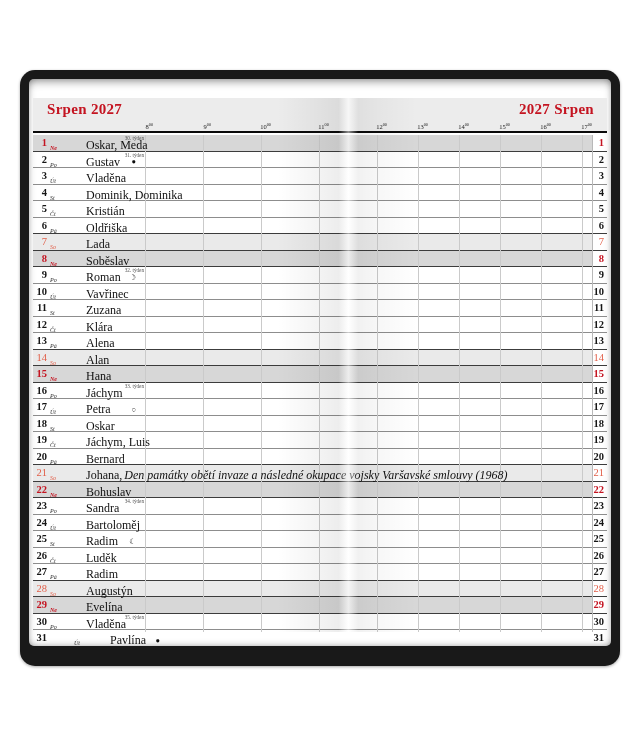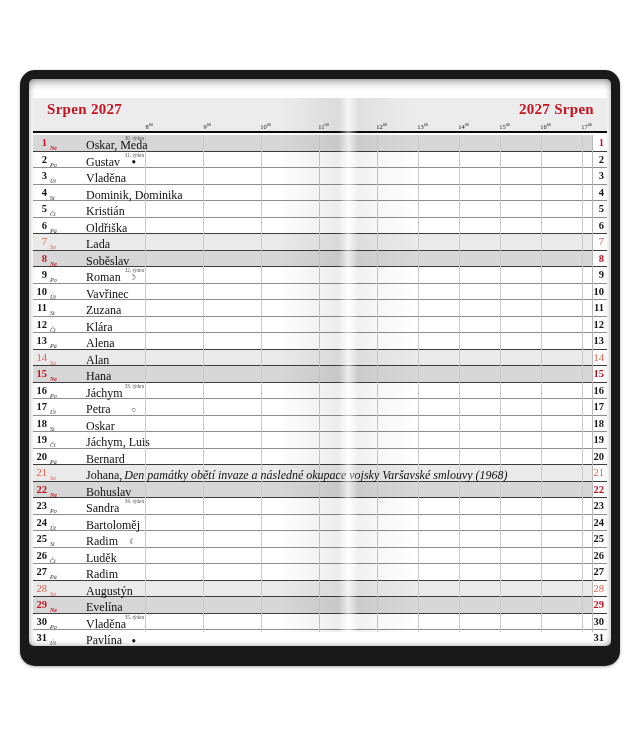--- a/index.html
+++ b/index.html
@@ -21,21 +21,21 @@
         border-bottom:2px solid #0a0a0a;}
   .title{position:absolute;top:3px;font-size:15px;font-weight:bold;color:#c41421;letter-spacing:.3px;}
   .tl{left:14px;}
   .tr{right:13px;}
   .tlabel{position:absolute;bottom:2px;transform:translateX(-45%);font-size:6.5px;color:#222;white-space:nowrap;}
   .tlabel sup{font-size:4.3px;vertical-align:2.5px;letter-spacing:0;}
 
   
   .rows{position:absolute;left:0;top:37px;width:574px;height:497px;display:flex;flex-direction:column;}
   .row{position:relative;flex:1 1 0;display:flex;border-bottom:1px solid #8d8d8d;}
-  .row:last-child{border-bottom:1.5px solid #444;}
+  .row:last-child{border-bottom:1.5px solid #444;gap:24px;}
   .row.sat::before,.row.sun::before{content:"";position:absolute;left:0;top:0;bottom:0;right:15px;
         background:#eaeaea;z-index:0;}
   .row.sun::before{background:#d7d7d7;}
   .row.sat,.row.sun,.row.preW{border-bottom-color:#3c3c3c;}
 
   .num{width:15px;flex:none;text-align:right;padding-right:1px;font-weight:bold;font-size:10.5px;
        line-height:15.5px;color:#151515;position:relative;z-index:2;}
   .numR{position:absolute;right:0;top:0;bottom:0;width:15px;text-align:right;padding-right:3px;
         font-weight:bold;font-size:10.5px;line-height:15.5px;color:#151515;z-index:2;}
   .row.sat .num,.row.sat .numR{color:#e2604a;font-weight:normal;}

